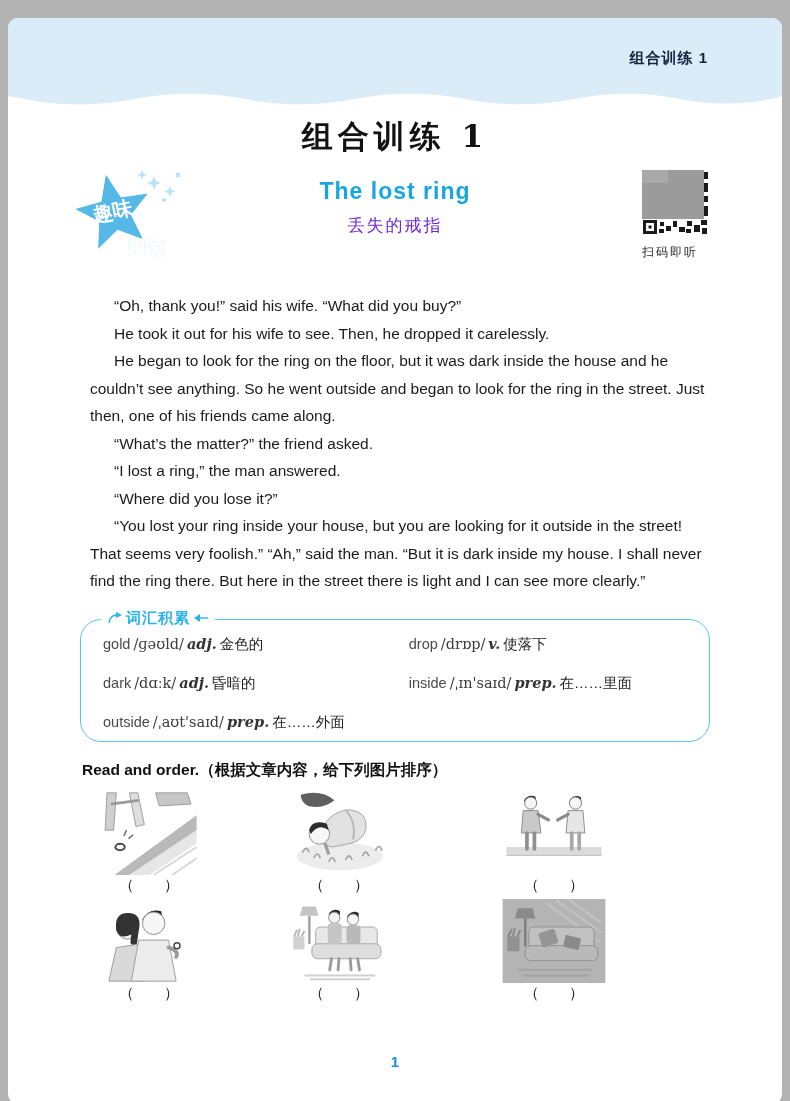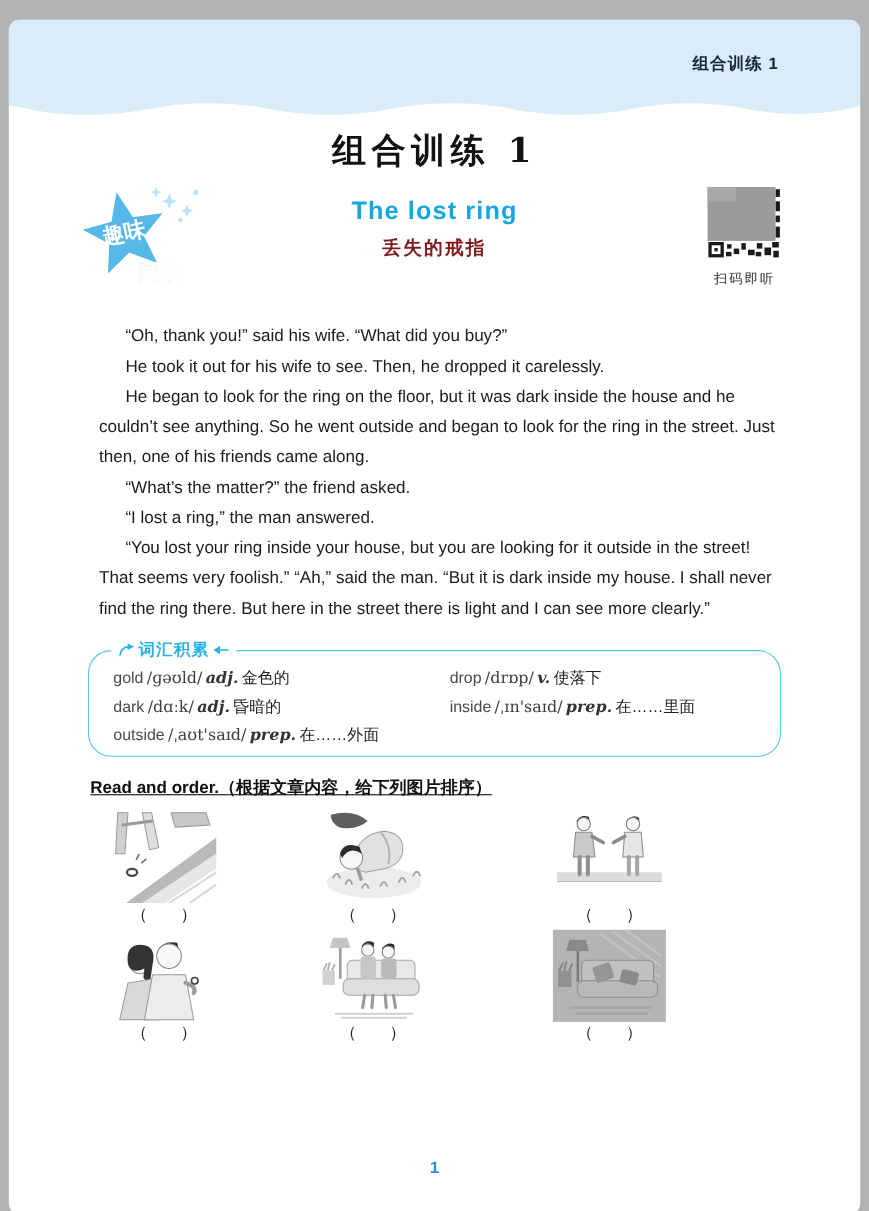--- a/index.html
+++ b/index.html
@@ -31,22 +31,22 @@
     margin-top: 6px; text-align: center;
     font-size: 31px; font-weight: bold; color: #121212;
     letter-spacing: 5px;
     font-family: "DejaVu Serif", serif;
   }
   
   .head-row { position: relative; height: 110px; margin-top: 10px; }
   .badge { position: absolute; left: 58px; top: -2px; width: 122px; height: 104px; }
   .reading-titles { text-align: center; padding-top: 10px; }
   .title-en { font-size: 23px; font-weight: bold; color: #17a7de; letter-spacing: 1px; text-align: center; }
-  .title-zh { margin-top: 9px; font-size: 17px; font-weight: bold; color: #7f1d1d; letter-spacing: 2px; }
-  .qr-block { position: absolute; right: 70px; top: 2px; width: 70px; text-align: center; }
+  .title-zh { margin-top: 9px; font-size: 17px; font-weight: normal; color: #6d28d9; letter-spacing: 2px; }
+  .qr-block { position: absolute; right: 70px; top: 2px; width: 70px; }
   .qr-caption {
     display: block; margin-top: 2px;
     font-size: 12px; color: #2b2b2b; letter-spacing: 2px;
     font-family: "DejaVu Serif", serif;
   }
   
   .passage { padding: 14px 74px 0 82px; }
   .passage p {
     font-size: 15.5px; line-height: 27.5px; color: #1b1b1b;
     text-indent: 24px;
@@ -61,30 +61,30 @@
   }
   .vocab-title {
     position: absolute; top: -11px; left: 20px;
     background: #ffffff; padding: 0 7px;
     color: #2ab3e8; font-weight: bold; font-size: 15px;
     display: inline-flex; align-items: center; gap: 4px;
     letter-spacing: 1px;
   }
   .vocab-grid {
     display: grid; grid-template-columns: 52% 48%;
-    row-gap: 7px;
+    row-gap: 20px;
     font-size: 14.5px; color: #2e2e2e;
   }
   .entry .word { color: #4a4a4a; }
   .entry .ph { font-family: "DejaVu Serif", serif; color: #3c3c3c; }
   .entry .pos { font-family: "DejaVu Serif", serif; font-style: italic; font-weight: bold; color: #333; }
   .entry .meaning { color: #1f1f1f; }
   .entry span { margin-right: 3px; }
   
-  .instruction { margin: 18px 72px 0 74px; font-size: 15.5px; font-weight: bold; color: #101010; text-decoration: underline; }
+  .instruction { margin: 18px 72px 0 74px; font-size: 15.5px; font-weight: bold; color: #101010; }
   .grid {
     margin: 10px 70px 0 80px;
     display: grid;
     grid-template-columns: 190px 215px 215px;
     row-gap: 4px;
   }
   .cell { width: 122px; display: flex; flex-direction: column; align-items: center; }
   .cell .illus { width: 112px; height: 84px; }
   .blank { margin-top: 1px; font-size: 15px; color: #1c1c1c; text-align: center; }
   
@@ -158,20 +158,21 @@
       <span class="qr-caption">扫码即听</span>
     </div>
   </div>
 
   <div class="passage">
     <p>“Oh, thank you!” said his wife. “What did you buy?”</p>
     <p>He took it out for his wife to see. Then, he dropped it carelessly.</p>
     <p>He began to look for the ring on the floor, but it was dark inside the house and he couldn’t see anything. So he went outside and began to look for the ring in the street. Just then, one of his friends came along.</p>
     <p>“What’s the matter?” the friend asked.</p>
     <p>“I lost a ring,” the man answered.</p>
+    <p>“Where did you lose it?”</p>
     <p>“You lost your ring inside your house, but you are looking for it outside in the street! That seems very foolish.” “Ah,” said the man. “But it is dark inside my house. I shall never find the ring there. But here in the street there is light and I can see more clearly.”</p>
   </div>
 
   <div class="vocab-box">
     <span class="vocab-title">
       <svg width="14" height="12" viewBox="0 0 14 12" aria-hidden="true">
         <path d="M1,11 Q2,3 9,3" fill="none" stroke="#2ab3e8" stroke-width="1.6"></path>
         <polygon points="8,0 14,3 8,6" fill="#2ab3e8"></polygon>
       </svg>
       <span>词汇积累</span>

